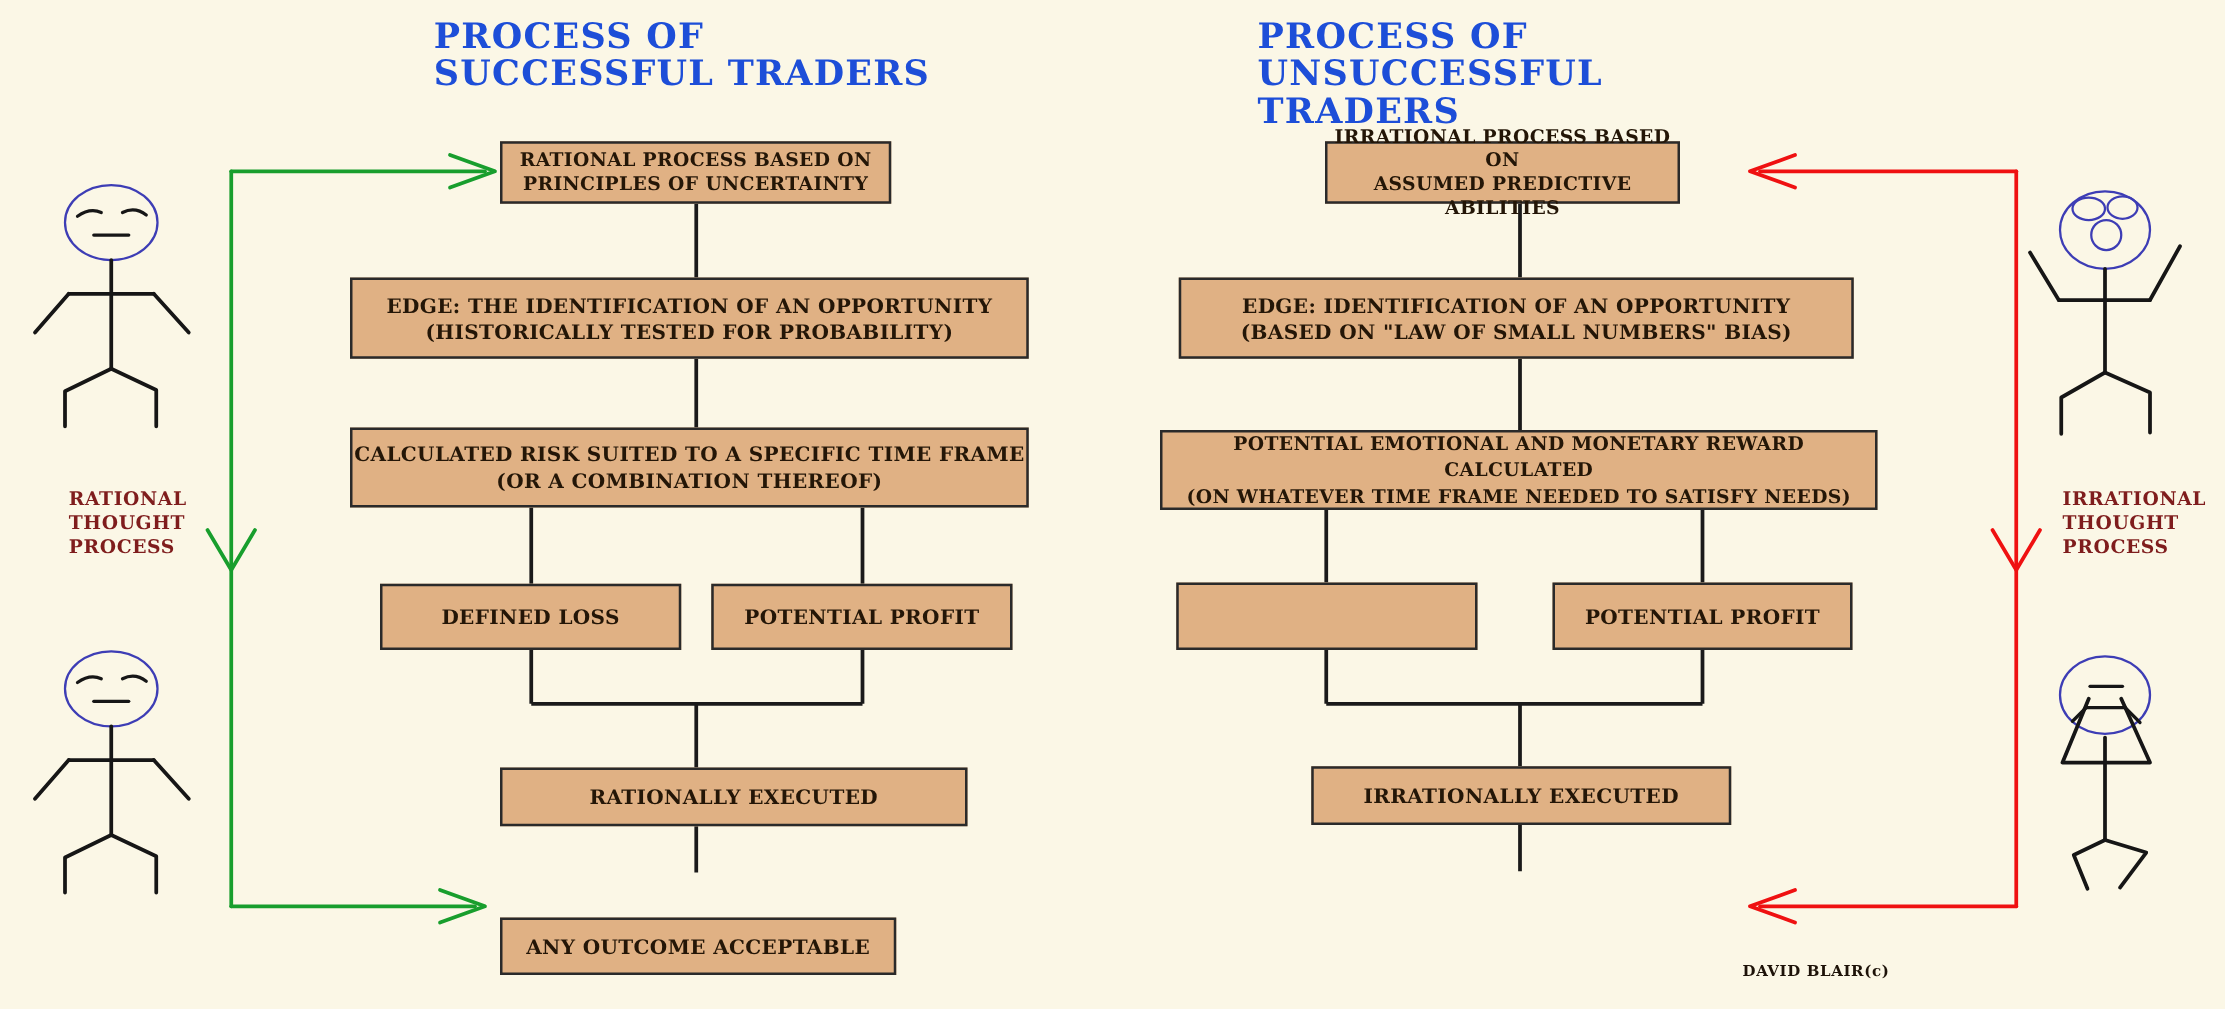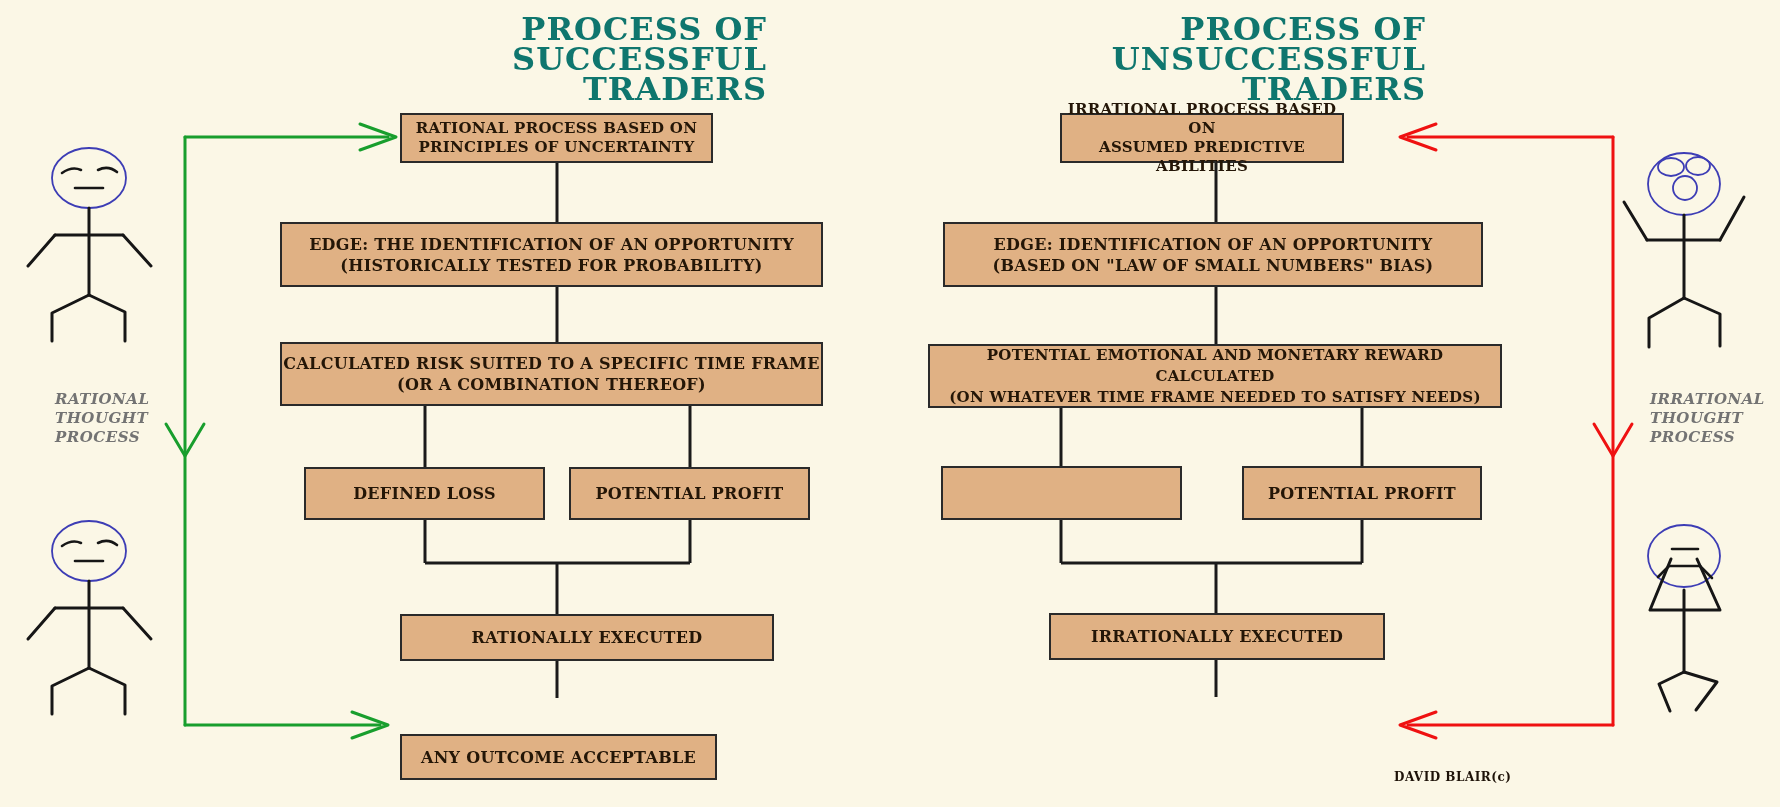--- a/index.html
+++ b/index.html
@@ -8,48 +8,47 @@
     background:var(--background,#FBF7E6);
     font-family:"DejaVu Serif","Liberation Serif",serif;
     overflow:hidden;
   }
   #canvas{position:relative;width:1780px;height:807px;}
   #diagram-svg{position:absolute;left:0;top:0;}
 
   .col-title{
     position:absolute;
     width:420px;
-    text-align:right;
-    font-size:32px;font-weight:bold;
+    text-align:left;
+    font-size:28px;font-weight:bold;
     line-height:30px;
     letter-spacing:1px;
-    color:#0f766e;
+    color:#1d4ed8;
     white-space:pre-line;
   }
   .box{
     position:absolute;
     background:var(--box-fill,#E0B184);
     border:2px solid var(--box-border,#2a2a2a);
     box-sizing:border-box;
     display:flex;align-items:center;justify-content:center;
     text-align:center;
     font-size:16px;font-weight:bold;
     line-height:21px;
     letter-spacing:0.3px;
     color:var(--text,#241607);
     white-space:pre-line;
   }
   .side-label{
     position:absolute;
     font-size:15px;font-weight:bold;
     line-height:19px;
     letter-spacing:0.5px;
-    color:#737373;
+    color:#7f1d1d;
     white-space:pre-line;
-    font-style:italic;
   }
   .credit{
     position:absolute;
     left:1394px;top:770px;
     font-size:12px;font-weight:bold;
     letter-spacing:0.5px;
     color:#1d1208;
   }
   
   .flow-line{stroke:var(--flow-line,#1a1a1a);stroke-width:3;fill:none;stroke-linecap:butt;}

